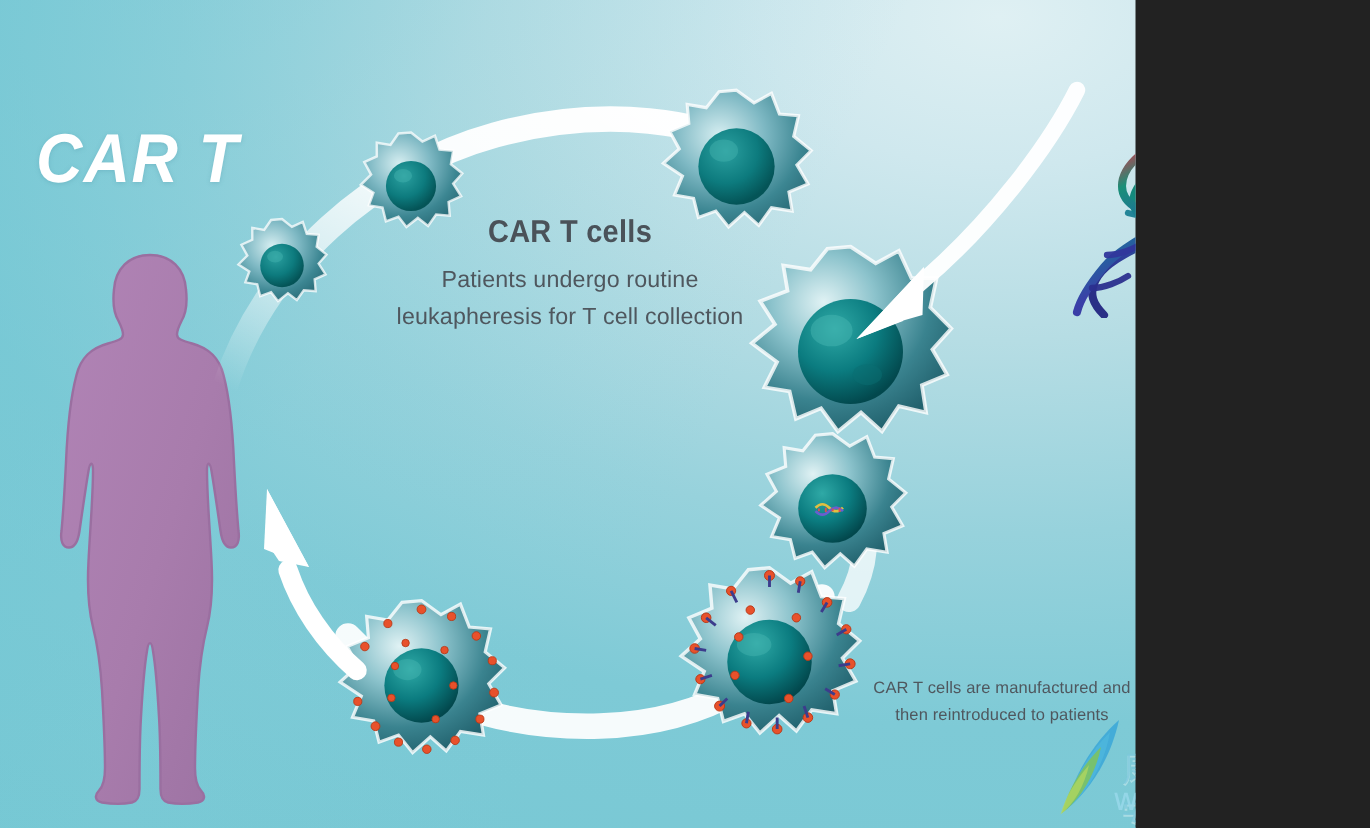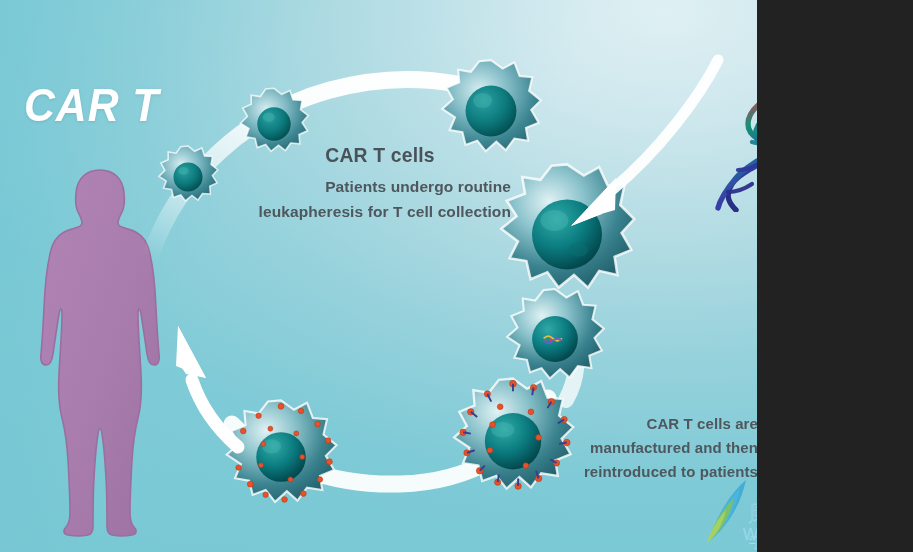--- a/index.html
+++ b/index.html
@@ -33,28 +33,27 @@
   .patient{position:absolute;left:36px;top:168px;width:126px;height:372px;z-index:5;}
 
   
   .tblock{position:absolute;z-index:14;color:#4c545c;text-align:center;}
   .tblock .hd{
     font-size:21px;font-weight:bold;color:#4a5259;
     letter-spacing:.2px;margin-bottom:7px;
     transform:scaleX(.92);
   }
   .tblock .bd{
-    font-size:15.5px;font-weight:bold;line-height:1.62;color:#4f575e;
+    font-size:15.5px;font-weight:normal;line-height:1.62;color:#4f575e;
     letter-spacing:.1px;
-    text-align:right;
   }
   #txt-cart{left:249px;top:143px;width:262px;}
   #txt-dna{left:620px;top:233px;width:256px;}
   #txt-manu{left:578px;top:412px;width:180px;text-align:center;}
-  #txt-manu .bd{font-size:15px;line-height:1.6;}
+  #txt-manu .bd{font-size:11px;line-height:1.6;margin-top:39px;}
 
   
   .cell{position:absolute;z-index:8;}
   .cell svg{display:block;overflow:visible;}
 
   
   .arrowlayer{position:absolute;inset:0;z-index:7;pointer-events:none;}
   .arrowlayer.top{z-index:12;}
 
   

